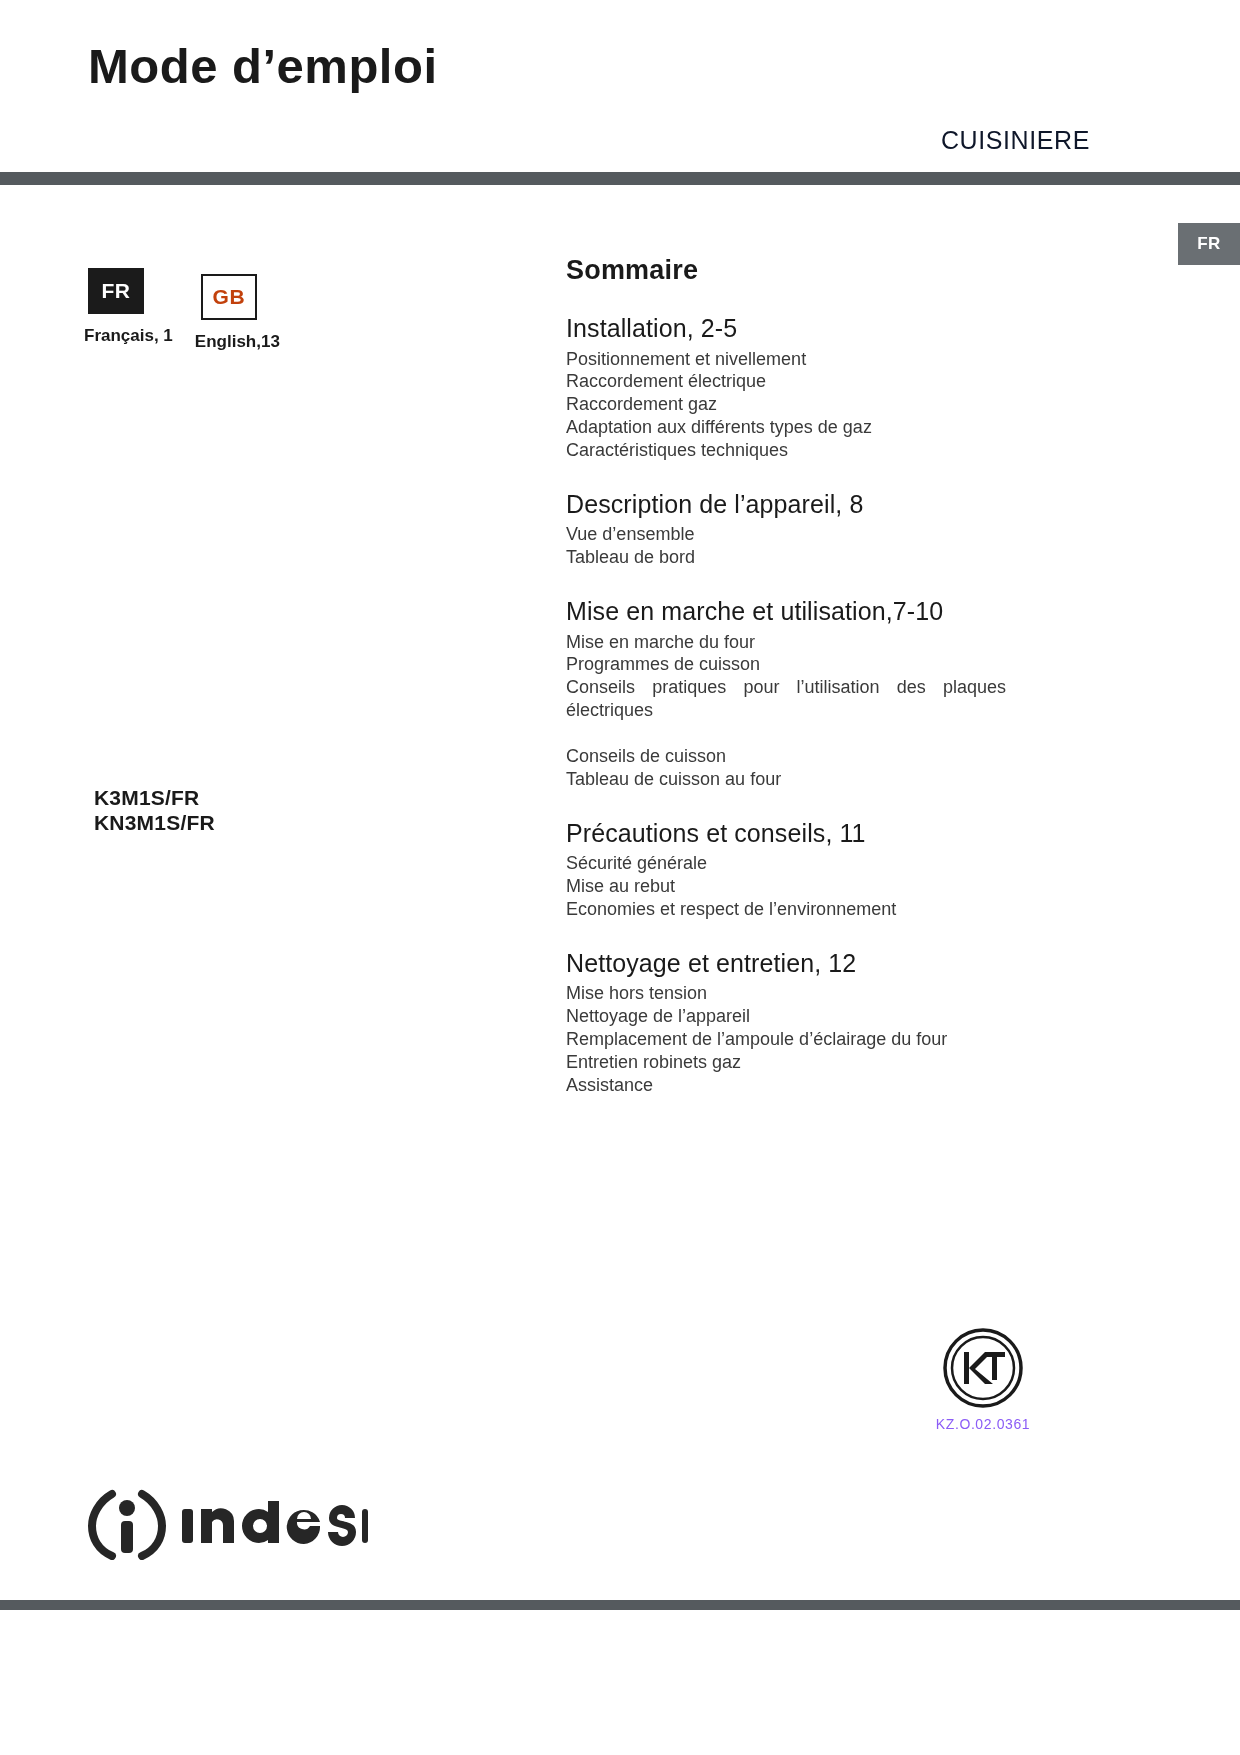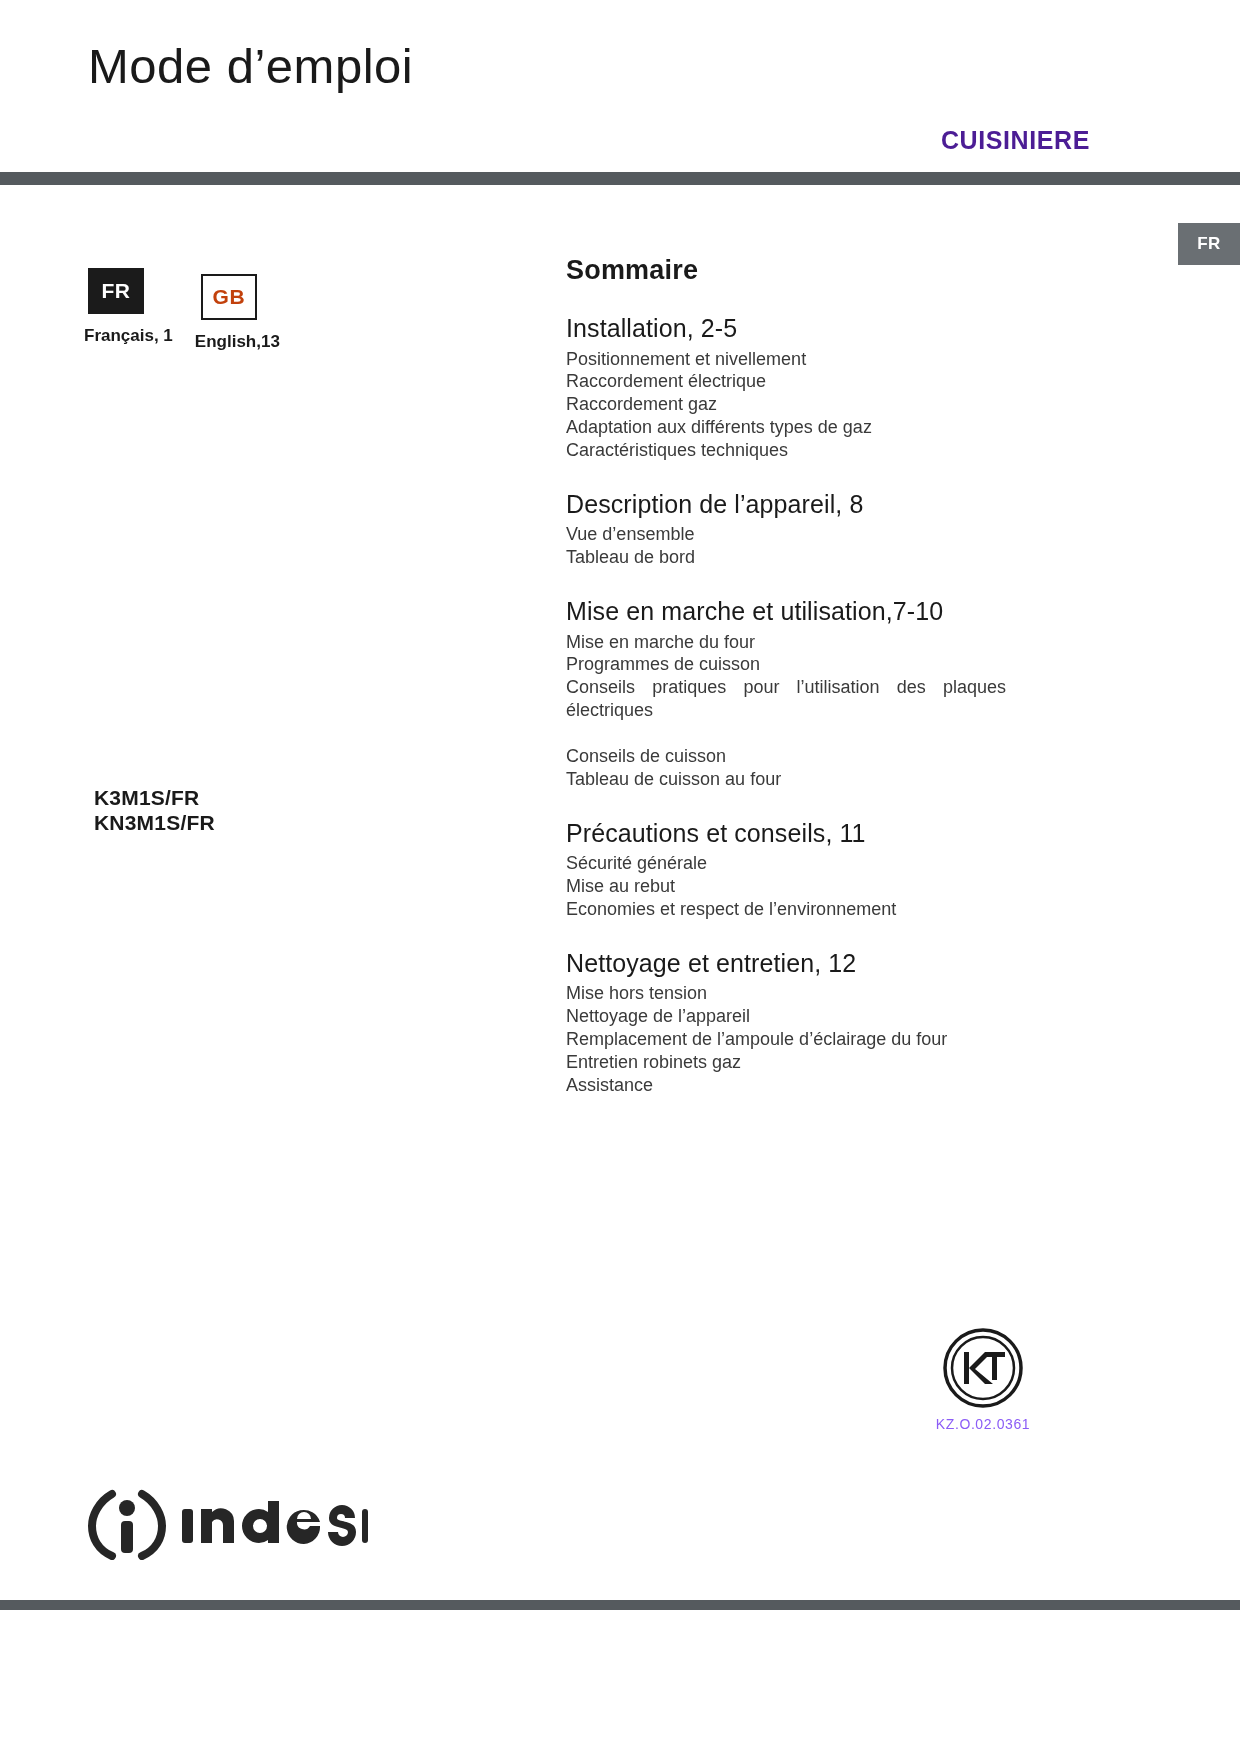--- a/index.html
+++ b/index.html
@@ -20,33 +20,33 @@
     position: absolute;
     inset: 0;
   }
 
   
   .doc-title {
     position: absolute;
     left: 88px;
     top: 38px;
     font-size: 49px;
-    font-weight: normal;
+    font-weight: bold;
     letter-spacing: 0.5px;
     color: #1a1a1a;
     white-space: nowrap;
   }
   .product-type {
     position: absolute;
     right: 150px;
     top: 126px;
     font-size: 25px;
-    font-weight: bold;
+    font-weight: normal;
     letter-spacing: 0.6px;
-    color: #4c1d95;
+    color: #0f172a;
     white-space: nowrap;
   }
   .header-rule {
     position: absolute;
     left: 0;
     right: 0;
     top: 172px;
     height: 13px;
     background: #555a5e;
   }

